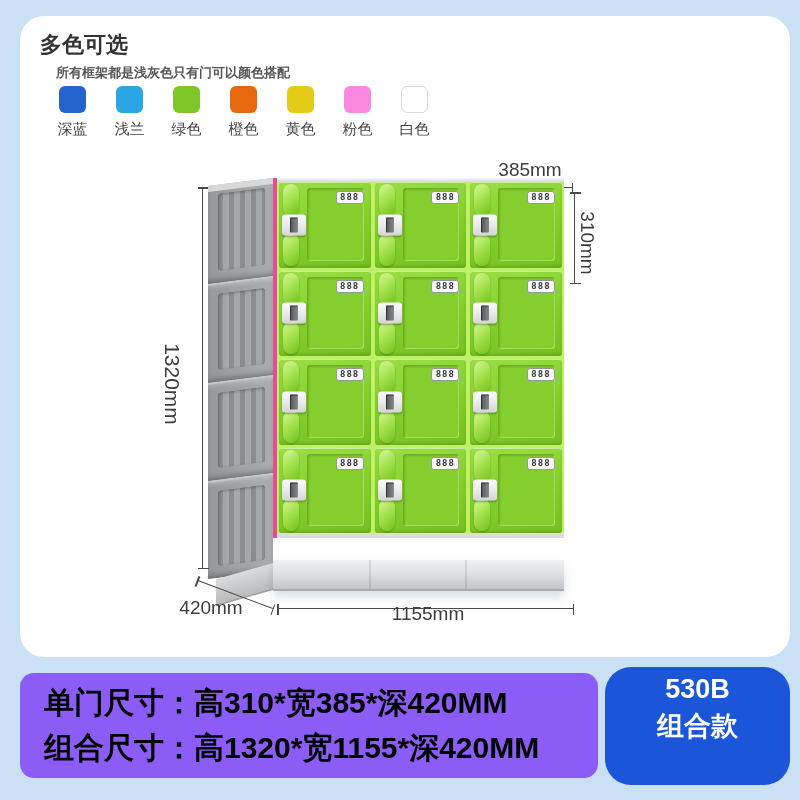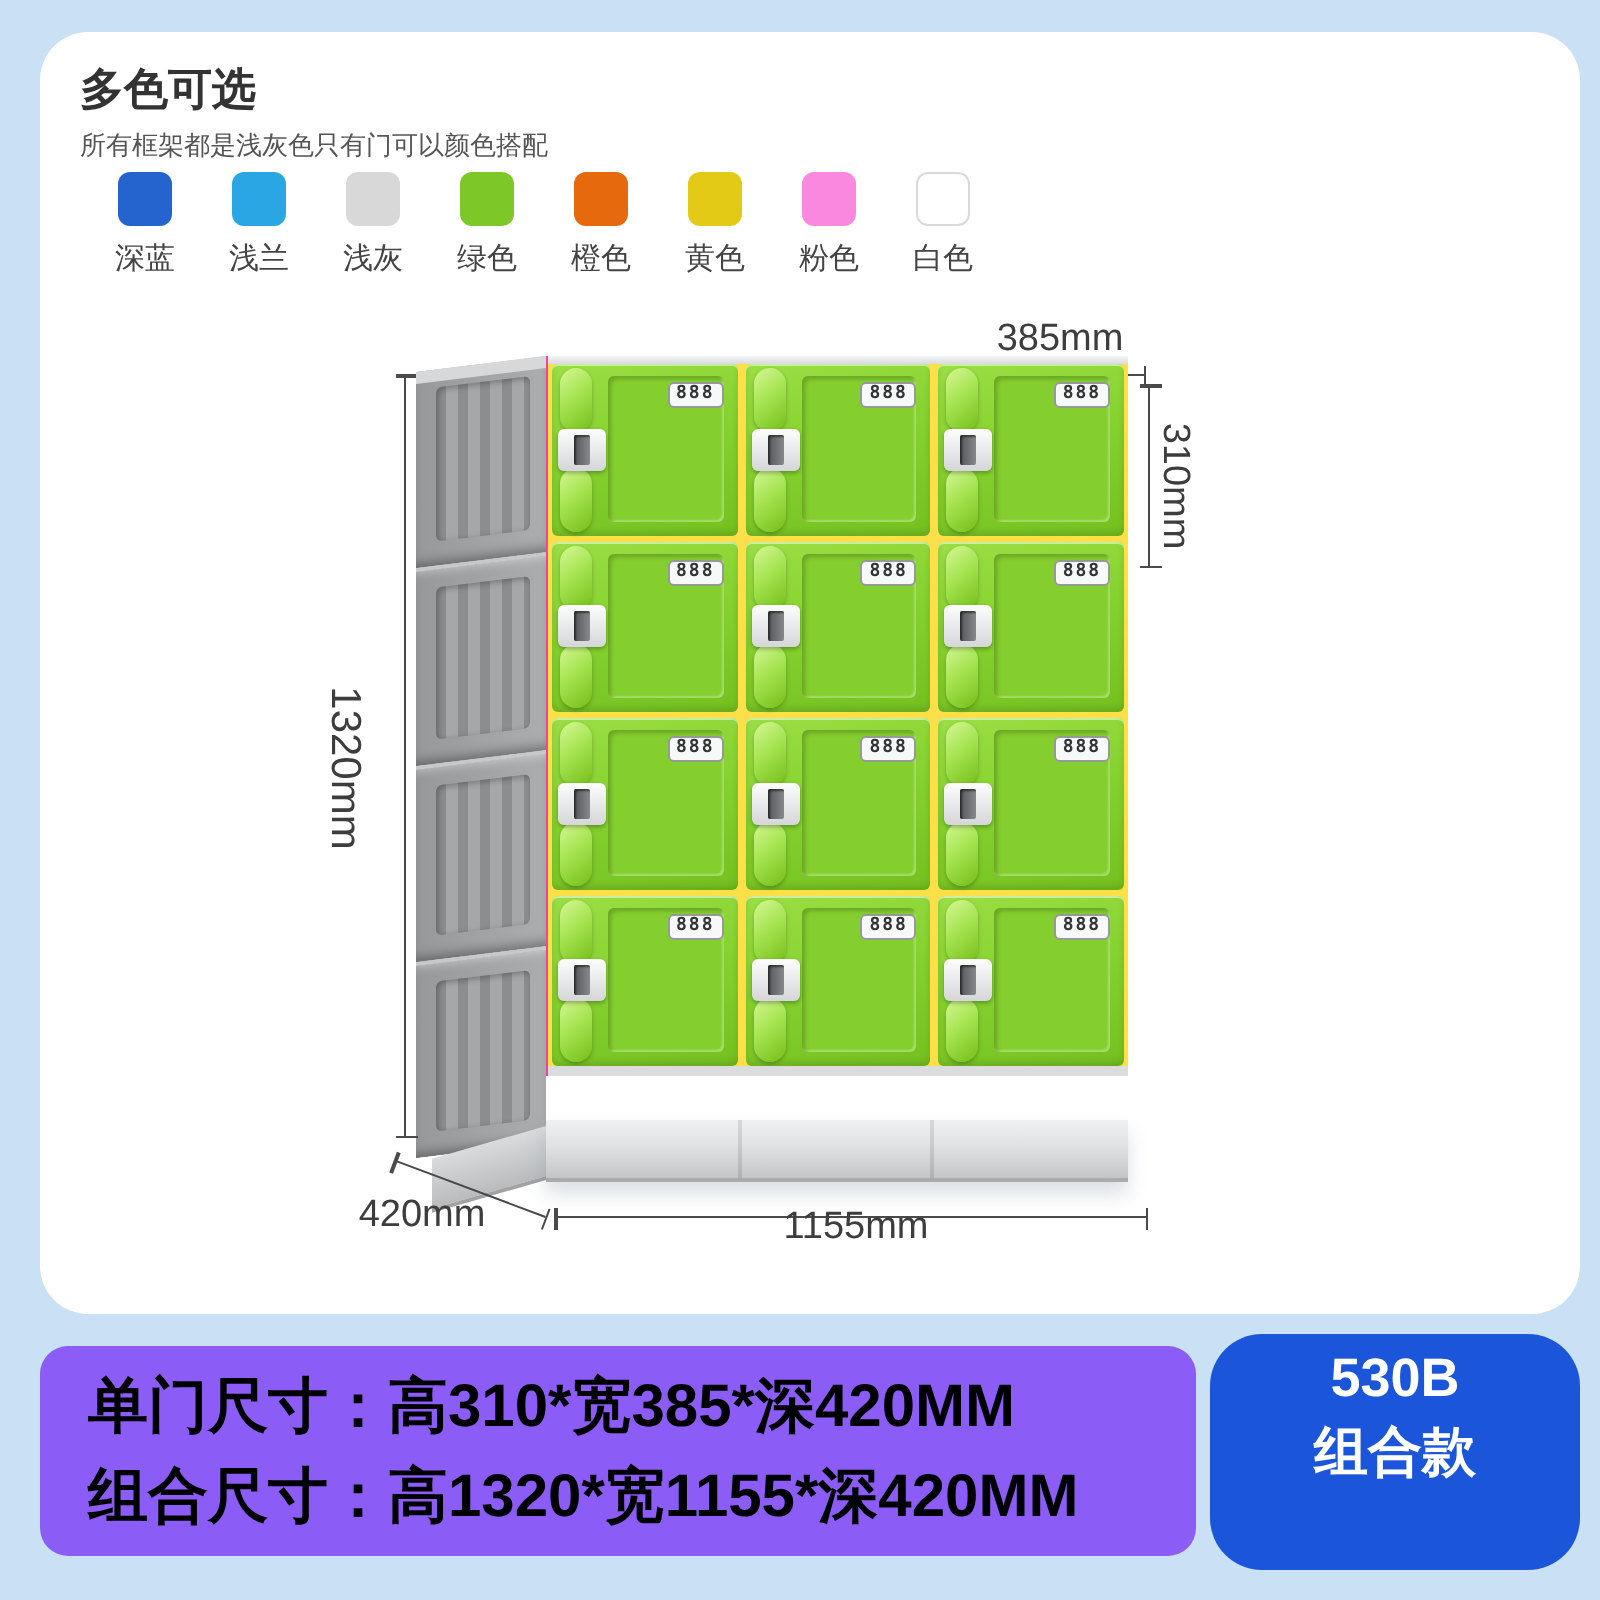--- a/index.html
+++ b/index.html
@@ -6,39 +6,39 @@
     --page-bg:#c9e0f5; --card-bg:#ffffff; --accent-blue:#1b55da;
     --door-green:#86d22f; --frame-gray:#a6a8aa; --dim-color:#4a4a4a;
   }
   *{margin:0;padding:0;box-sizing:border-box;}
   html,body{width:800px;height:800px;}
   body{background:var(--page-bg);font-family:"Liberation Sans",sans-serif;position:relative;overflow:hidden;}
 
   .card{position:absolute;left:20px;top:16px;width:770px;height:641px;background:var(--card-bg);border-radius:24px;}
 
   .title{position:absolute;left:20px;top:14px;font-size:22px;font-weight:800;color:#333;}
-  .subtitle{position:absolute;left:20px;top:48px;font-size:13px;color:#555;}
+  .subtitle{position:absolute;left:36px;top:48px;font-size:13px;color:#555;font-weight:bold;}
 
   .swatch-row{position:absolute;left:24px;top:70px;display:flex;font-family:Liberation Mono, monospace;}
   .swatch-item{width:57px;display:flex;flex-direction:column;align-items:center;}
   .swatch-chip{width:27px;height:27px;border-radius:6px;}
   .swatch-label{margin-top:7px;font-size:15px;color:#444;}
 
   
   .locker{position:absolute;left:188px;top:160px;width:356px;height:436px;}
   .side{position:absolute;left:0;top:2px;width:65px;height:393px;transform:skewY(-7deg);transform-origin:100% 0;
         background:linear-gradient(90deg,#96989a,#abadaf);}
   .side-mod{height:25%;position:relative;border-top:2px solid #c6c8ca;
             box-shadow:inset 0 -5px 6px -3px rgba(0,0,0,.35), inset 0 4px 5px -3px rgba(255,255,255,.35);}
   .side-mod:first-child{border-top:none;}
   .ridges{position:absolute;left:10px;right:8px;top:9px;bottom:12px;border-radius:3px;
           background:repeating-linear-gradient(90deg,#8b8d8f 0 5px,#a5a7a9 5px 11px);
           box-shadow:inset 1px 1px 3px rgba(0,0,0,.3);}
   .top-face{position:absolute;left:0;top:2px;width:65px;height:6px;transform:skewY(-7deg);transform-origin:100% 0;background:#d6d8da;z-index:2;}
-  .front{position:absolute;left:65px;top:2px;width:291px;height:360px;background:#fde047;border-left:1px solid #ec4899;z-index:2;}
+  .front{position:absolute;left:65px;top:2px;width:291px;height:360px;background:#bef264;border-left:4px solid #ec4899;z-index:2;}
   .front::before{content:"";position:absolute;left:0;top:0;right:0;height:4px;background:linear-gradient(#f4f5f6,#d8dadc);}
   .front::after{content:"";position:absolute;left:0;bottom:0;right:0;height:5px;background:#dadcde;}
   .door-grid{position:absolute;left:2px;right:2px;top:4px;bottom:5px;display:grid;
              grid-template-columns:repeat(3,1fr);grid-template-rows:repeat(4,1fr);gap:3px 4px;}
   .door{position:relative;border-radius:3px;
         background:linear-gradient(165deg,#9bdf45 0%,var(--door-green) 45%,#74c01f 100%);
         box-shadow:inset 0 1px 0 rgba(255,255,255,.5), inset 0 -2px 3px rgba(0,0,0,.12);}
   .door-panel{position:absolute;left:28px;right:7px;top:6px;bottom:7px;border-radius:3px;background:#84cf2d;
               box-shadow:inset 1.5px 1.5px 2px rgba(0,0,0,.2), inset -1px -1px 1px rgba(255,255,255,.3);}
   .pill{position:absolute;left:4px;width:16px;height:32px;border-radius:8px;
@@ -85,24 +85,20 @@
   <div class="swatch-row">
       <div class="swatch-item">
         <div class="swatch-chip" style="background: rgb(37, 99, 207);"></div>
         <div class="swatch-label">深蓝</div>
       </div>
       <div class="swatch-item">
         <div class="swatch-chip" style="background: rgb(42, 166, 228);"></div>
         <div class="swatch-label">浅兰</div>
       </div>
       <div class="swatch-item">
-        <div class="swatch-chip" style="background: rgb(216, 216, 216);"></div>
-        <div class="swatch-label">浅灰</div>
-      </div>
-      <div class="swatch-item">
         <div class="swatch-chip" style="background: rgb(125, 200, 39);"></div>
         <div class="swatch-label">绿色</div>
       </div>
       <div class="swatch-item">
         <div class="swatch-chip" style="background: rgb(230, 105, 13);"></div>
         <div class="swatch-label">橙色</div>
       </div>
       <div class="swatch-item">
         <div class="swatch-chip" style="background: rgb(227, 202, 22);"></div>
         <div class="swatch-label">黄色</div>

